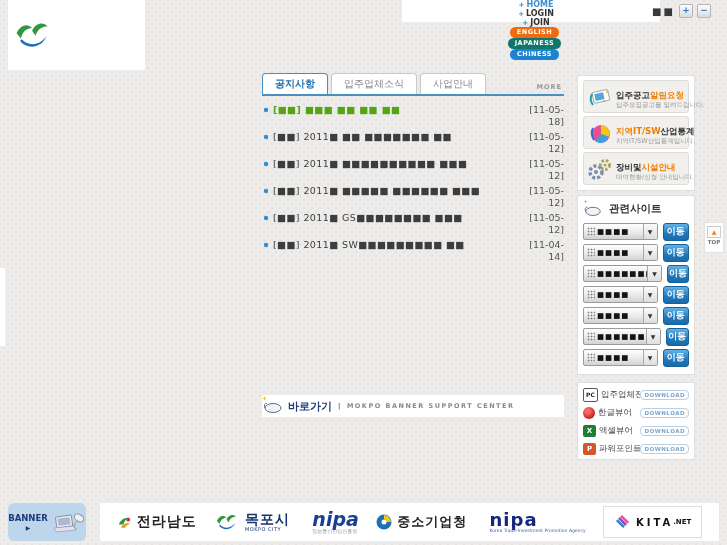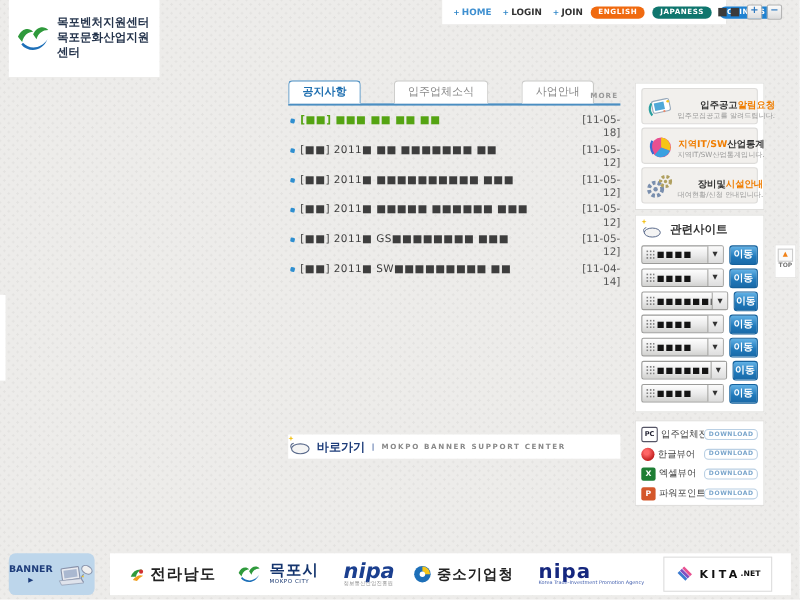--- a/index.html
+++ b/index.html
@@ -5,49 +5,49 @@
   html,body{margin:0;padding:0;}
   body{font-family:"DejaVu Sans","Liberation Sans",sans-serif;}
   #page{position:relative;width:727px;height:545px;overflow:hidden;
     background-color:#edecea;
     background-image:radial-gradient(#e3e2e0 1px,transparent 1.2px),radial-gradient(#e3e2e0 1px,transparent 1.2px);
     background-size:8px 8px;background-position:0 0,4px 4px;}
 
   
   #logo-box{position:absolute;left:8px;top:0;width:137px;height:70px;background:#fff;display:flex;align-items:center;padding-left:6px;box-sizing:border-box;}
   #logo-text{font-size:10.5px;font-weight:bold;color:#25344c;line-height:1.25;margin-left:4px;}
-  #topnav{position:absolute;left:402px;top:0;width:258px;height:22px;background:#fff;display:flex;align-items:center;font-size:8px;}
+  #topnav{position:absolute;left:402px;top:0;width:258px;height:22px;background:#fff;display:flex;align-items:center;font-size:8px;flex-direction:column;}
   .nav-link{margin-left:10px;font-weight:bold;color:#333;cursor:pointer;white-space:nowrap;}
   .nav-link .b{color:#2f86c8;margin-right:2px;font-size:7px;}
   .nav-link.home{color:#3e8fd0;}
   .lang-btn{margin-left:7px;height:11px;line-height:11px;padding:0 7px;border-radius:6px;color:#fff;font-size:6.5px;font-weight:bold;letter-spacing:.5px;cursor:pointer;}
   #size-tools{position:absolute;left:652px;top:4px;display:flex;align-items:center;}
   #size-squares{font-size:10px;color:#3a3a3a;letter-spacing:2px;}
   .zoom-btn{width:12px;height:12px;margin-left:4px;background:linear-gradient(#fcfcfc,#dcdcdc);border:1px solid #b5b5b5;border-radius:2px;color:#2f7ac0;font-size:9px;font-weight:bold;line-height:11px;text-align:center;cursor:pointer;}
 
   
   #main{position:absolute;left:262px;top:72px;width:302px;}
-  #tabbar{display:flex;align-items:flex-end;height:22px;border-bottom:2px solid #4a8ec2;position:relative;gap:27px;}
+  #tabbar{display:flex;align-items:flex-end;height:22px;border-bottom:2px solid #4a8ec2;position:relative;}
   .tab{height:20px;line-height:20px;padding:0 12px;font-size:10px;border:1px solid #c9c9c7;border-bottom:none;border-radius:4px 4px 0 0;background:#fff;color:#888;margin-right:3px;cursor:pointer;white-space:nowrap;}
   .tab.active{border-color:#4a8ec2;color:#1f6fb0;font-weight:bold;}
   #more{position:absolute;right:2px;bottom:3px;font-size:6.5px;color:#999;letter-spacing:1px;font-weight:bold;cursor:pointer;}
   #notices{margin-top:8px;}
   .notice{display:flex;align-items:flex-start;height:27px;cursor:pointer;}
   .n-bullet{width:4px;height:4px;background:#2f8fd0;border-radius:1px;margin:4px 5px 0 2px;transform:rotate(12deg);flex:none;}
   .n-title{flex:1;font-size:9.5px;color:#3d3d3d;letter-spacing:.4px;line-height:1.2;padding-right:6px;}
   .notice.hl .n-title{color:#55a413;font-weight:bold;}
   .n-date{width:40px;font-size:9.5px;color:#555;text-align:right;line-height:1.25;flex:none;}
   #quickbar{position:absolute;left:262px;top:395px;width:302px;height:22px;background:#fff;display:flex;align-items:center;}
   #quickbar .qb-title{font-size:11px;font-weight:bold;color:#1d3c7a;margin:0 6px 0 4px;}
   #quickbar .qb-sub{font-size:6.5px;color:#8a8a8a;letter-spacing:1.5px;font-weight:bold;}
   .mouse-ico{position:relative;width:22px;height:14px;flex:none;}
   .mouse-ico .spark{position:absolute;left:0;top:-3px;width:5px;height:5px;background:#f2c21c;clip-path:polygon(50% 0,62% 38%,100% 50%,62% 62%,50% 100%,38% 62%,0 50%,38% 38%);}
 
   
-  #banner-box{position:absolute;left:577px;top:75px;width:118px;height:116px;background:#fff;border:1px solid #e0dfdd;box-sizing:border-box;padding:4px 5px;text-align:right;}
+  #banner-box{position:absolute;left:577px;top:75px;width:118px;height:116px;background:#fff;border:1px solid #e0dfdd;box-sizing:border-box;padding:4px 5px;}
   .sb-item{height:33px;margin-bottom:3px;background:#f2f0ed;border:1px solid #dddcda;border-radius:3px;display:flex;align-items:center;padding:0 3px;box-sizing:border-box;cursor:pointer;}
   .sb-ico{width:26px;height:26px;flex:none;margin-right:3px;}
   .sb-txt{line-height:1.15;}
   .sb-title{font-size:8.5px;font-weight:bold;color:#333;white-space:nowrap;}
   .sb-title .org{color:#f07d00;}
   .sb-sub{font-size:6.5px;color:#999;white-space:nowrap;}
   #related-box{position:absolute;left:577px;top:195px;width:118px;height:180px;background:#fff;border:1px solid #e0dfdd;box-sizing:border-box;padding:4px 5px;}
   #related-head{display:flex;align-items:center;height:18px;margin-bottom:3px;}
   #related-title{font-size:10.5px;font-weight:bold;color:#333;margin-left:4px;}
   .rel-row{display:flex;align-items:center;height:21px;}
@@ -88,24 +88,20 @@
 <body>
 
 <div id="page">
 
   <div id="logo-box">
     <svg width="38" height="30" viewBox="0 0 44 34">
       <path d="M3 15 C7 5 16 3 21 9 C15 9 10 13 8 21 Z" fill="#2f9a3c"></path>
       <path d="M21 12 C25 3 34 1 39 7 C32 7 27 11 25 18 Z" fill="#2f9a3c"></path>
       <path d="M9 22 C17 31 31 29 38 18 C32 33 15 34 7 24 Z" fill="#1d6fb8"></path>
     </svg>
-    <div id="logo-text">
-      <div>목포벤처지원센터</div>
-      <div>목포문화산업지원센터</div>
-    </div>
   </div>
 
   <div id="topnav">
     <span class="nav-link home"><span class="b">+</span><span>HOME</span></span>
     <span class="nav-link"><span class="b">+</span><span>LOGIN</span></span>
     <span class="nav-link"><span class="b">+</span><span>JOIN</span></span>
     <span class="lang-btn" style="background:#f06a10">ENGLISH</span>
     <span class="lang-btn" style="background:#0f766e">JAPANESS</span>
     <span class="lang-btn" style="background:#1e82d2">CHINESS</span>
   </div>

